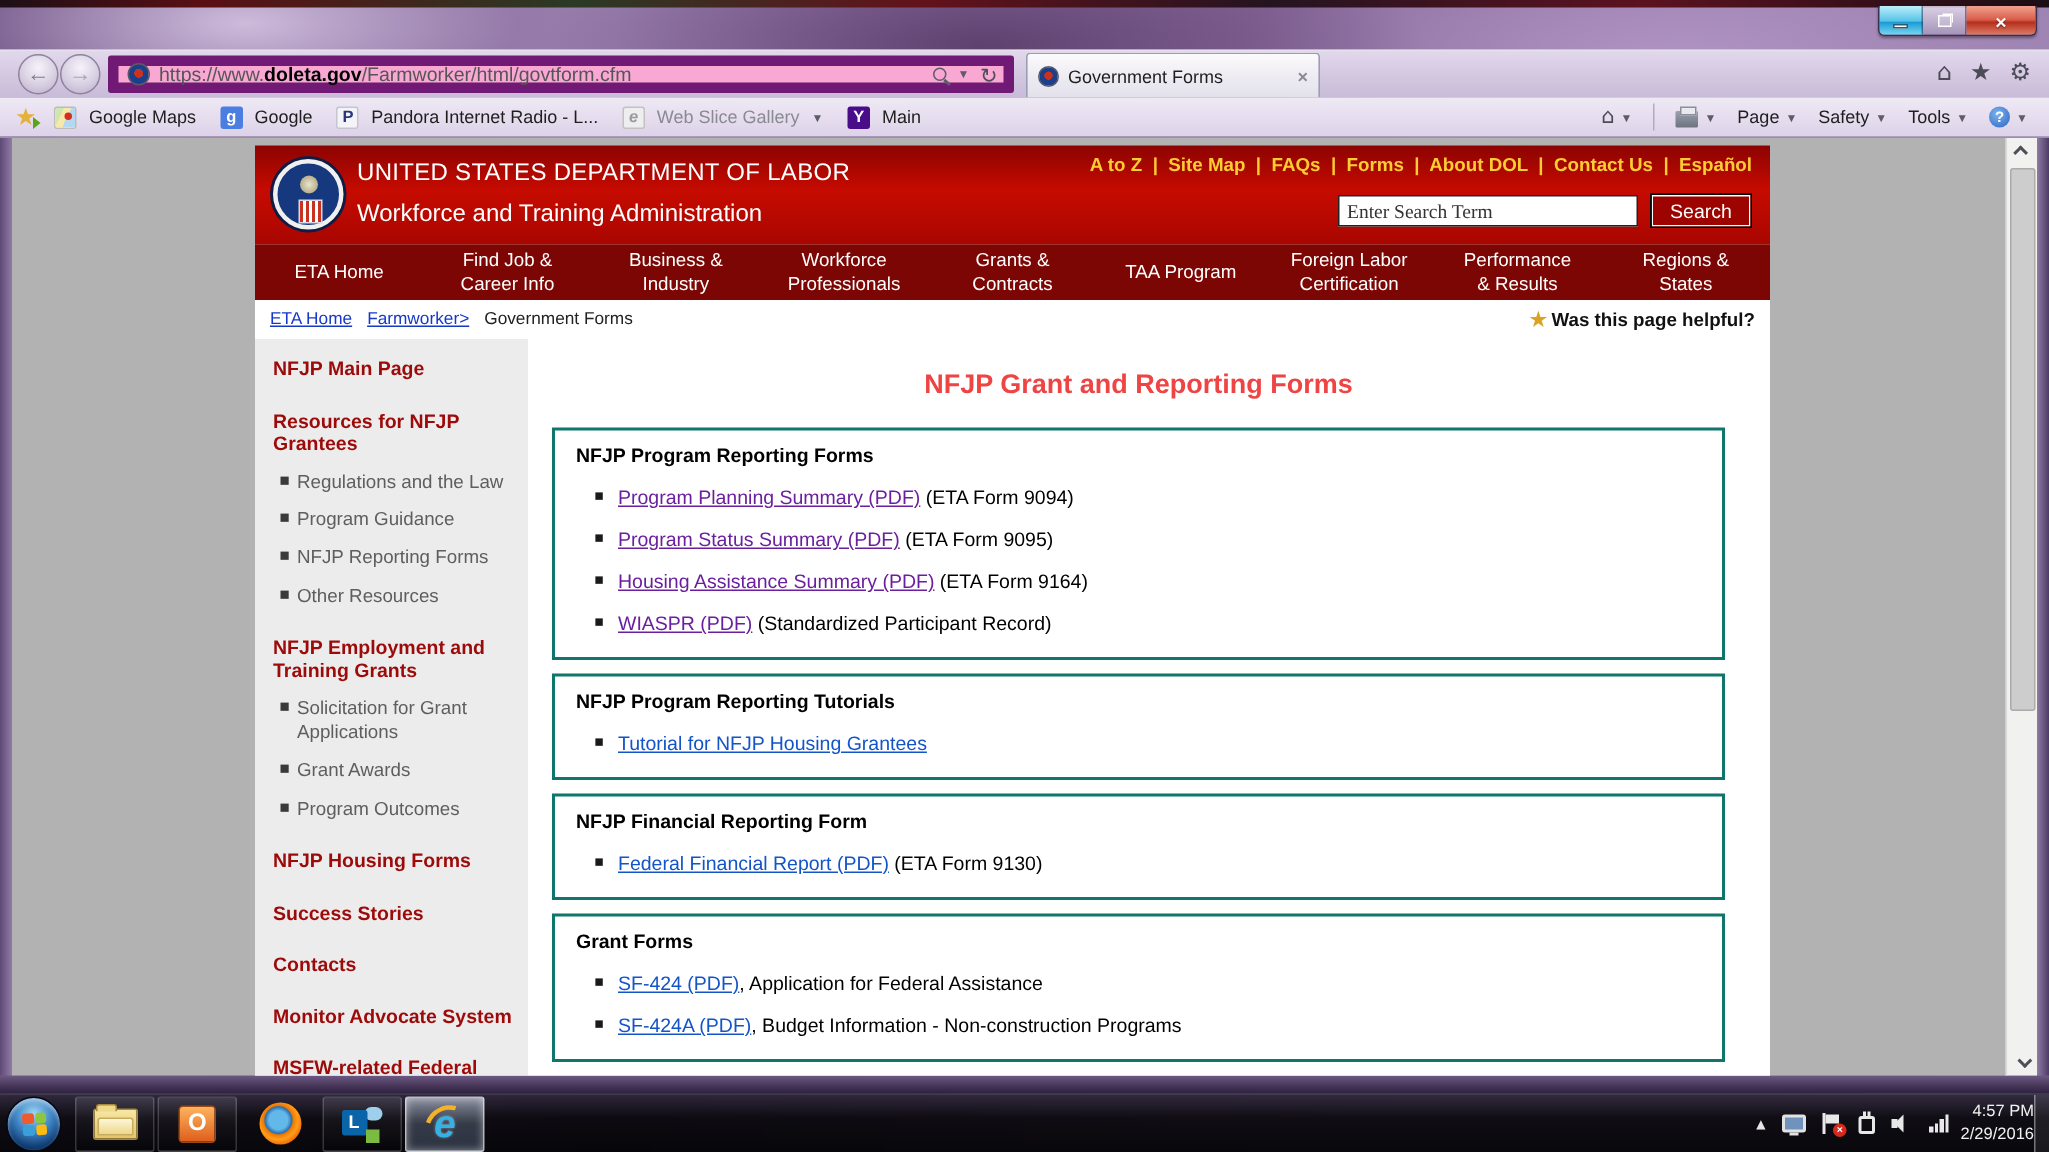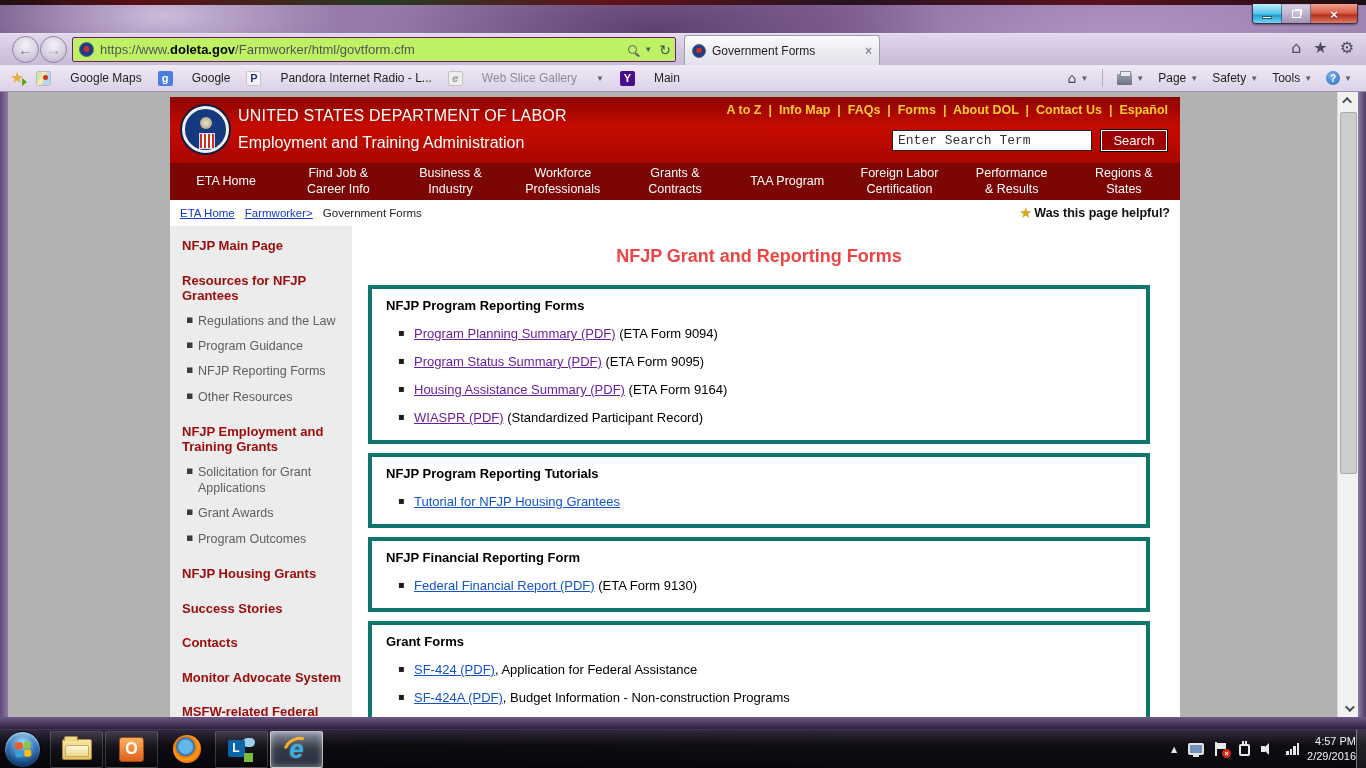--- a/index.html
+++ b/index.html
@@ -39,22 +39,22 @@
   .wc-restore { width:9px; height:8px; border:1px solid #fff; background:rgba(255,255,255,.15); position:relative; box-shadow:2px -2px 0 -1px #fff; }
   .wc-x { color:#fff; font-size:13px; font-weight:bold; line-height:1; text-shadow:0 1px 1px rgba(0,0,0,.5); }
 
   .navcircle { position:absolute; top:36px; width:27px; height:27px; border-radius:50%;
     background:radial-gradient(circle at 50% 32%,#f6f2fa 0%,#d8d0e2 55%,#b8adc8 100%);
     border:1px solid #8e839f; display:flex; align-items:center; justify-content:center;
     font-size:15px; font-weight:bold; color:#837a90; }
   .navcircle.back { left:12px; }
   .navcircle.fwd  { left:40px; color:#aaa2b6; }
 
-  .addressbar { position:absolute; left:72px; top:37px; width:604px; height:25px; background:#bef264;
-    border:1px solid #701a75; border-radius:2px; display:flex; align-items:center; padding:0 4px; }
+  .addressbar { position:absolute; left:72px; top:37px; width:604px; height:25px; background:#f9a8d4;
+    border:7px solid #701a75; border-radius:2px; display:flex; align-items:center; padding:0 4px; }
   .url-favicon { width:15px; height:15px; border-radius:50%; background:radial-gradient(circle at 50% 45%,#c8321e 0%,#c8321e 30%,#1c3f8c 32%,#1c3f8c 78%, #fff 80%); border:1px solid #5a5a66; margin:0 6px 0 2px; flex:0 0 auto; }
   .url-text { font-size:13px; color:#555; white-space:nowrap; overflow:hidden; flex:1; }
   .url-text b { color:#000; }
   .addr-icons { display:flex; align-items:center; gap:7px; margin-left:4px; color:#5d5d68; }
   .mag { width:9px; height:9px; border:1.5px solid #5d5d68; border-radius:50%; position:relative; }
   .mag::after { content:""; position:absolute; width:5px; height:1.5px; background:#5d5d68; transform:rotate(40deg); right:-4px; bottom:-2px; }
   .caret-sm { font-size:8px; color:#5d5d68; }
   .refresh { font-size:14px; color:#4e4e58; line-height:1; }
 
   .tab { position:absolute; left:684px; top:35px; width:196px; height:30px;
@@ -62,21 +62,21 @@
     border:1px solid #96a0b0; border-bottom:none; border-radius:3px 3px 0 0;
     display:flex; align-items:center; padding:0 7px; }
   .tab-favicon { width:14px; height:14px; border-radius:50%; background:radial-gradient(circle at 50% 45%,#c8321e 0%,#c8321e 30%,#1c3f8c 32%,#1c3f8c 78%, #fff 80%); border:1px solid #5a5a66; margin-right:6px; flex:0 0 auto; }
   .tab-title { font-size:12px; color:#1e1e1e; flex:1; white-space:nowrap; overflow:hidden; }
   .tab-close { color:#8b8b95; font-size:12px; font-weight:bold; margin-left:6px; }
 
   .tr-icons { position:absolute; right:12px; top:40px; display:flex; gap:12px; color:#4c4c58; font-size:16px; line-height:1; font-family:"DejaVu Sans",sans-serif; }
 
   
   .favbar { display:flex; align-items:center; padding-left:10px; gap:8px; flex:1; height:100%; }
-  .fav-item { display:flex; align-items:center; gap:19px; font-size:12px; color:#1e1e1e; padding:2px 4px; white-space:nowrap; }
+  .fav-item { display:flex; align-items:center; gap:8px; font-size:12px; color:#1e1e1e; padding:2px 4px; white-space:nowrap; }
   .fav-addstar { color:#e3b13c; font-size:16px; line-height:1; position:relative; font-family:"DejaVu Sans",sans-serif; }
   .fav-addstar::after { content:""; position:absolute; right:-3px; bottom:0; border-left:5px solid #58a618; border-top:4px solid transparent; border-bottom:4px solid transparent; }
   .fico { width:15px; height:15px; border-radius:2px; display:flex; align-items:center; justify-content:center; font-size:11px; font-weight:bold; flex:0 0 auto; }
   .fico.maps { background:#fff; border:1px solid #bbb; position:relative; overflow:hidden; }
   .fico.maps::before { content:""; position:absolute; inset:0; background:linear-gradient(115deg,#cfe6b0 30%,#f7e9a9 30%,#f7e9a9 55%,#b5d7ef 55%); }
   .fico.maps::after { content:""; position:absolute; width:5px; height:5px; border-radius:50%; background:#d62d20; top:3px; left:6px; }
   .fico.google { background:#4c7de0; color:#fff; }
   .fico.pandora { background:#f4f4f8; border:1px solid #c5c5d2; color:#28367c; }
   .fico.webslice { background:#eee; border:1px solid #c2c2c2; color:#9a9aa2; font-style:italic; }
   .fico.yahoo { background:#4a0d8a; color:#fff; }
@@ -113,21 +113,21 @@
   .dol-seal::before { content:""; position:absolute; left:50%; top:24px; width:14px; height:14px; margin-left:-7px;
     background:repeating-linear-gradient(90deg,#c8321e 0 2px,#fff 2px 4px); border:1px solid #d8d8e8; }
   .dol-seal::after { content:""; position:absolute; left:50%; top:8px; width:12px; height:12px; margin-left:-6px; border-radius:50%;
     background:radial-gradient(circle,#e8e4d0 0%,#b8ae8a 70%); }
   .agency-1 { position:absolute; left:68px; top:10px; color:#fff; font-size:16px; letter-spacing:.2px; white-space:nowrap; }
   .agency-2 { position:absolute; left:68px; top:37px; color:#fff; font-size:16px; white-space:nowrap; }
   .hdr-links { position:absolute; right:12px; top:6px; font-size:12.5px; font-weight:bold; color:#ffcc33; white-space:nowrap; }
   .hdr-links span.tl { color:#ffcc33; }
   .hdr-links span.tl:not(:last-child)::after { content:"  |  "; white-space:pre; color:#ffcc33; font-weight:bold; }
   .hdr-search { position:absolute; right:12px; top:32px; display:flex; align-items:center; gap:8px; }
-  .search-input { width:200px; height:21px; border:1px solid #222; background:#fff; font-size:13px; padding:0 5px; font-family:Liberation Mono, monospace; color:#222; }
+  .search-input { width:200px; height:21px; border:1px solid #222; background:#fff; font-size:13px; padding:0 5px; font-family:Liberation Serif, serif; color:#222; }
   .search-input::placeholder { color:#333; opacity:1; }
   .search-btn { width:68px; height:23px; background:#9d0400; color:#fff; font-size:13px; border:1px solid #000; box-shadow:inset 0 0 0 1px #fff; font-family:"Liberation Sans",sans-serif; }
 
   .site-nav { height:37px; background:#7c0603; display:flex; }
   .nav-item { flex:1; display:flex; align-items:center; justify-content:center; text-align:center;
     color:#fff; font-size:12.5px; line-height:1.25; white-space:pre-line; cursor:pointer; }
 
   .crumbbar { height:26px; background:#fff; display:flex; align-items:center; padding:0 10px; font-size:11.5px; }
   .crumb-link { color:#1538c8; text-decoration:underline; margin-right:10px; cursor:pointer; }
   .crumb-cur { color:#222; }
@@ -139,21 +139,21 @@
   .content-row { display:flex; height:492px; background:#fff; overflow:hidden; }
   .sidebar { width:182px; flex:0 0 182px; background:#ececec; padding:12px 8px 0 12px; overflow:hidden; }
   .sb-h { color:#9c0a0a; font-weight:bold; font-size:13px; line-height:1.2; margin-top:19px; cursor:pointer; }
   .sb-h.first { margin-top:0; }
   .sb-ul { margin-top:6px; }
   .sb-li { position:relative; padding-left:16px; margin-top:9px; font-size:12.5px; line-height:1.3; color:#5e5e5e; cursor:pointer; }
   .sb-li::before { content:"▪"; position:absolute; left:4px; top:0; color:#3a3a3a; font-size:11px; font-family:"DejaVu Sans",sans-serif; }
 
   .main { flex:1; background:#fff; padding:0 30px 0 16px; }
   .page-title { text-align:center; color:#ef4444; font-size:18px; font-weight:bold; padding:20px 0 18px; }
-  .fbox { border:4px solid #0f766e; padding:9px 12px 15px 14px; margin-bottom:9px; }
+  .fbox { border:2px solid #0f766e; padding:9px 12px 15px 14px; margin-bottom:9px; }
   .fbox-h { font-size:13px; font-weight:bold; color:#000; }
   .fitem { position:relative; margin-top:13px; padding-left:28px; font-size:13px; color:#000; }
   .fitem::before { content:"▪"; position:absolute; left:12px; top:1px; color:#1a1a1a; font-size:10px; font-family:"DejaVu Sans",sans-serif; }
   .lnk { text-decoration:underline; cursor:pointer; }
   .lnk.visited { color:#6b1f9e; }
   .lnk.fresh { color:#1354c8; }
 
   
   .taskbar { position:absolute; left:0; top:729px; width:1366px; height:39px;
     background:linear-gradient(180deg,rgba(42,36,54,.93) 0%,rgba(10,9,14,.96) 40%,rgba(4,4,7,.97) 100%);
@@ -306,23 +306,23 @@
   <div class="border-left"></div>
   <div class="border-right"></div>
   <div class="border-bottom"></div>
 
   <div class="viewport">
     <div class="site">
 
       <div class="site-header">
         <div class="dol-seal"></div>
         <div class="agency-1">UNITED STATES DEPARTMENT OF LABOR</div>
-        <div class="agency-2">Employment and Training Administration</div>
+        <div class="agency-2">Workforce and Training Administration</div>
         <div class="hdr-links">
-          <span class="tl">A to Z</span><span class="tl">Info Map</span><span class="tl">FAQs</span><span class="tl">Forms</span><span class="tl">About DOL</span><span class="tl">Contact Us</span><span class="tl">Español</span>
+          <span class="tl">A to Z</span><span class="tl">Site Map</span><span class="tl">FAQs</span><span class="tl">Forms</span><span class="tl">About DOL</span><span class="tl">Contact Us</span><span class="tl">Español</span>
         </div>
         <div class="hdr-search">
           <input class="search-input" placeholder="Enter Search Term" style="">
           <button class="search-btn">Search</button>
         </div>
       </div>
 
       <div class="site-nav">
         <div class="nav-item">ETA Home</div>
         <div class="nav-item">Find Job &amp;
@@ -362,21 +362,21 @@
             <div class="sb-li">Program Guidance</div>
             <div class="sb-li">NFJP Reporting Forms</div>
             <div class="sb-li">Other Resources</div>
           </div>
           <div class="sb-h">NFJP Employment and Training Grants</div>
           <div class="sb-ul">
             <div class="sb-li">Solicitation for Grant Applications</div>
             <div class="sb-li">Grant Awards</div>
             <div class="sb-li">Program Outcomes</div>
           </div>
-          <div class="sb-h">NFJP Housing Grants</div>
+          <div class="sb-h">NFJP Housing Forms</div>
           <div class="sb-h">Success Stories</div>
           <div class="sb-h">Contacts</div>
           <div class="sb-h">Monitor Advocate System</div>
           <div class="sb-h">MSFW-related Federal Programs</div>
         </div>
 
         <div class="main">
           <div class="page-title">NFJP Grant and Reporting Forms</div>
 
           <div class="fbox">

